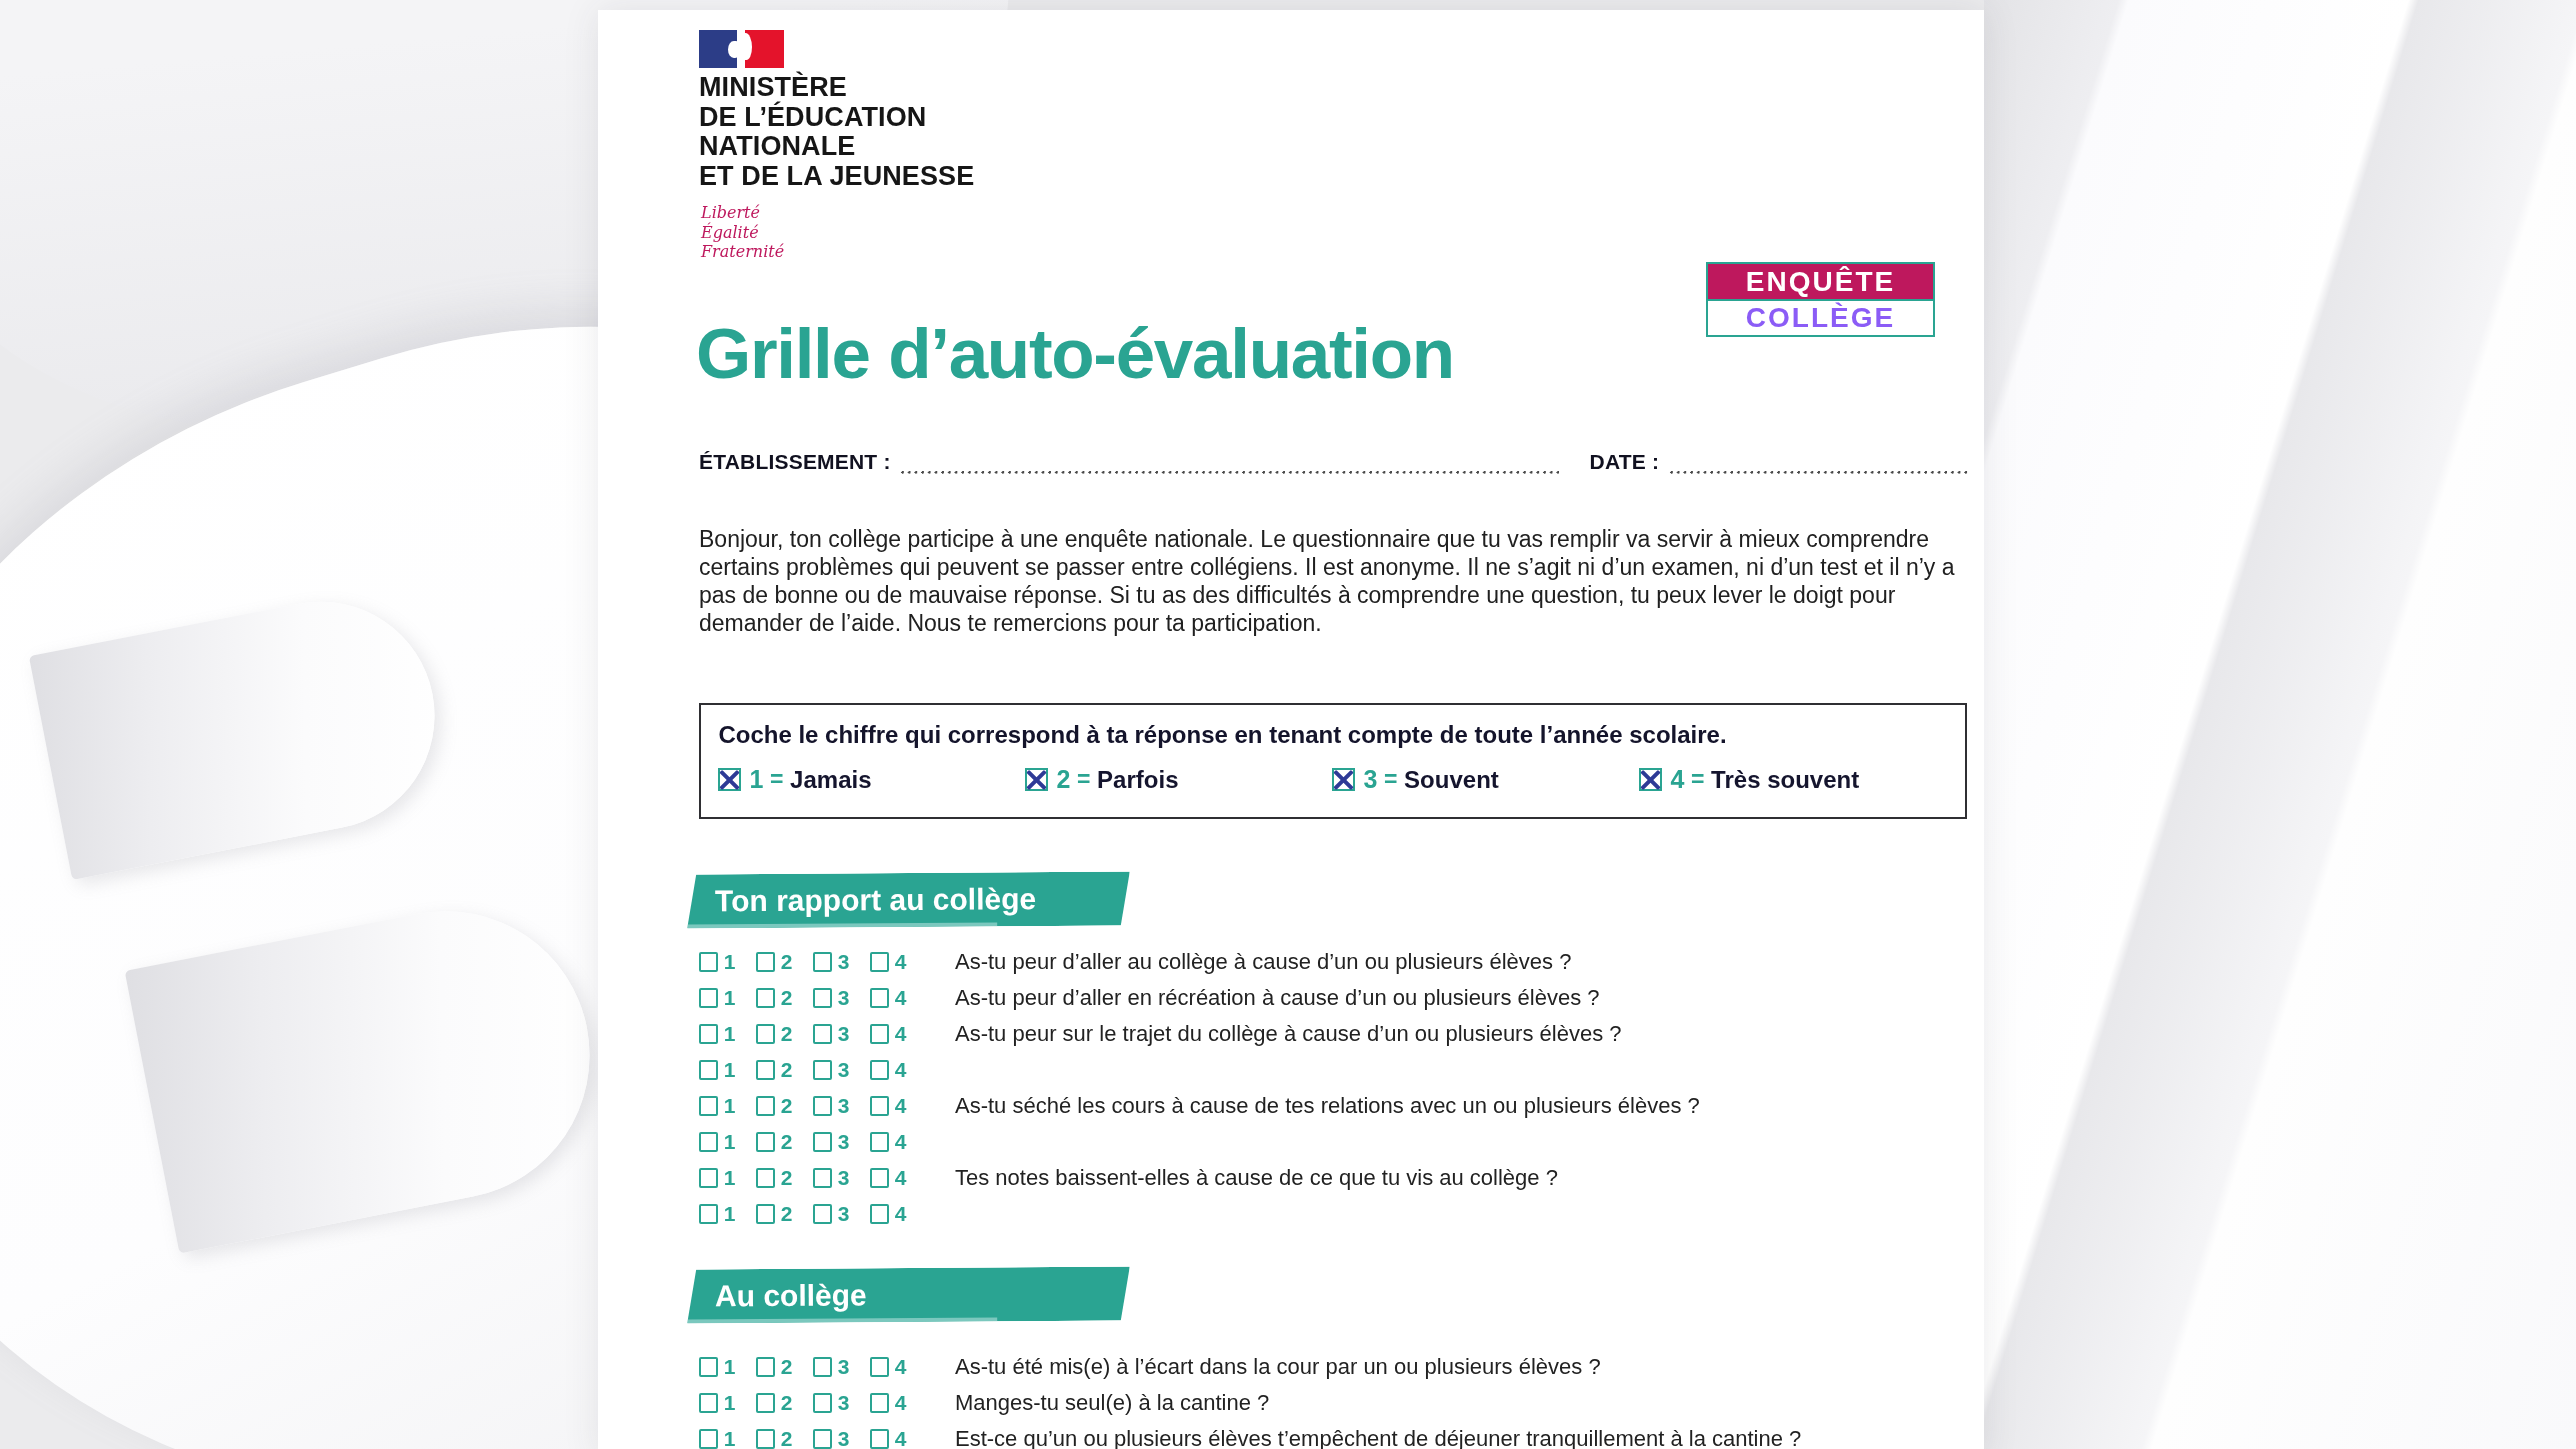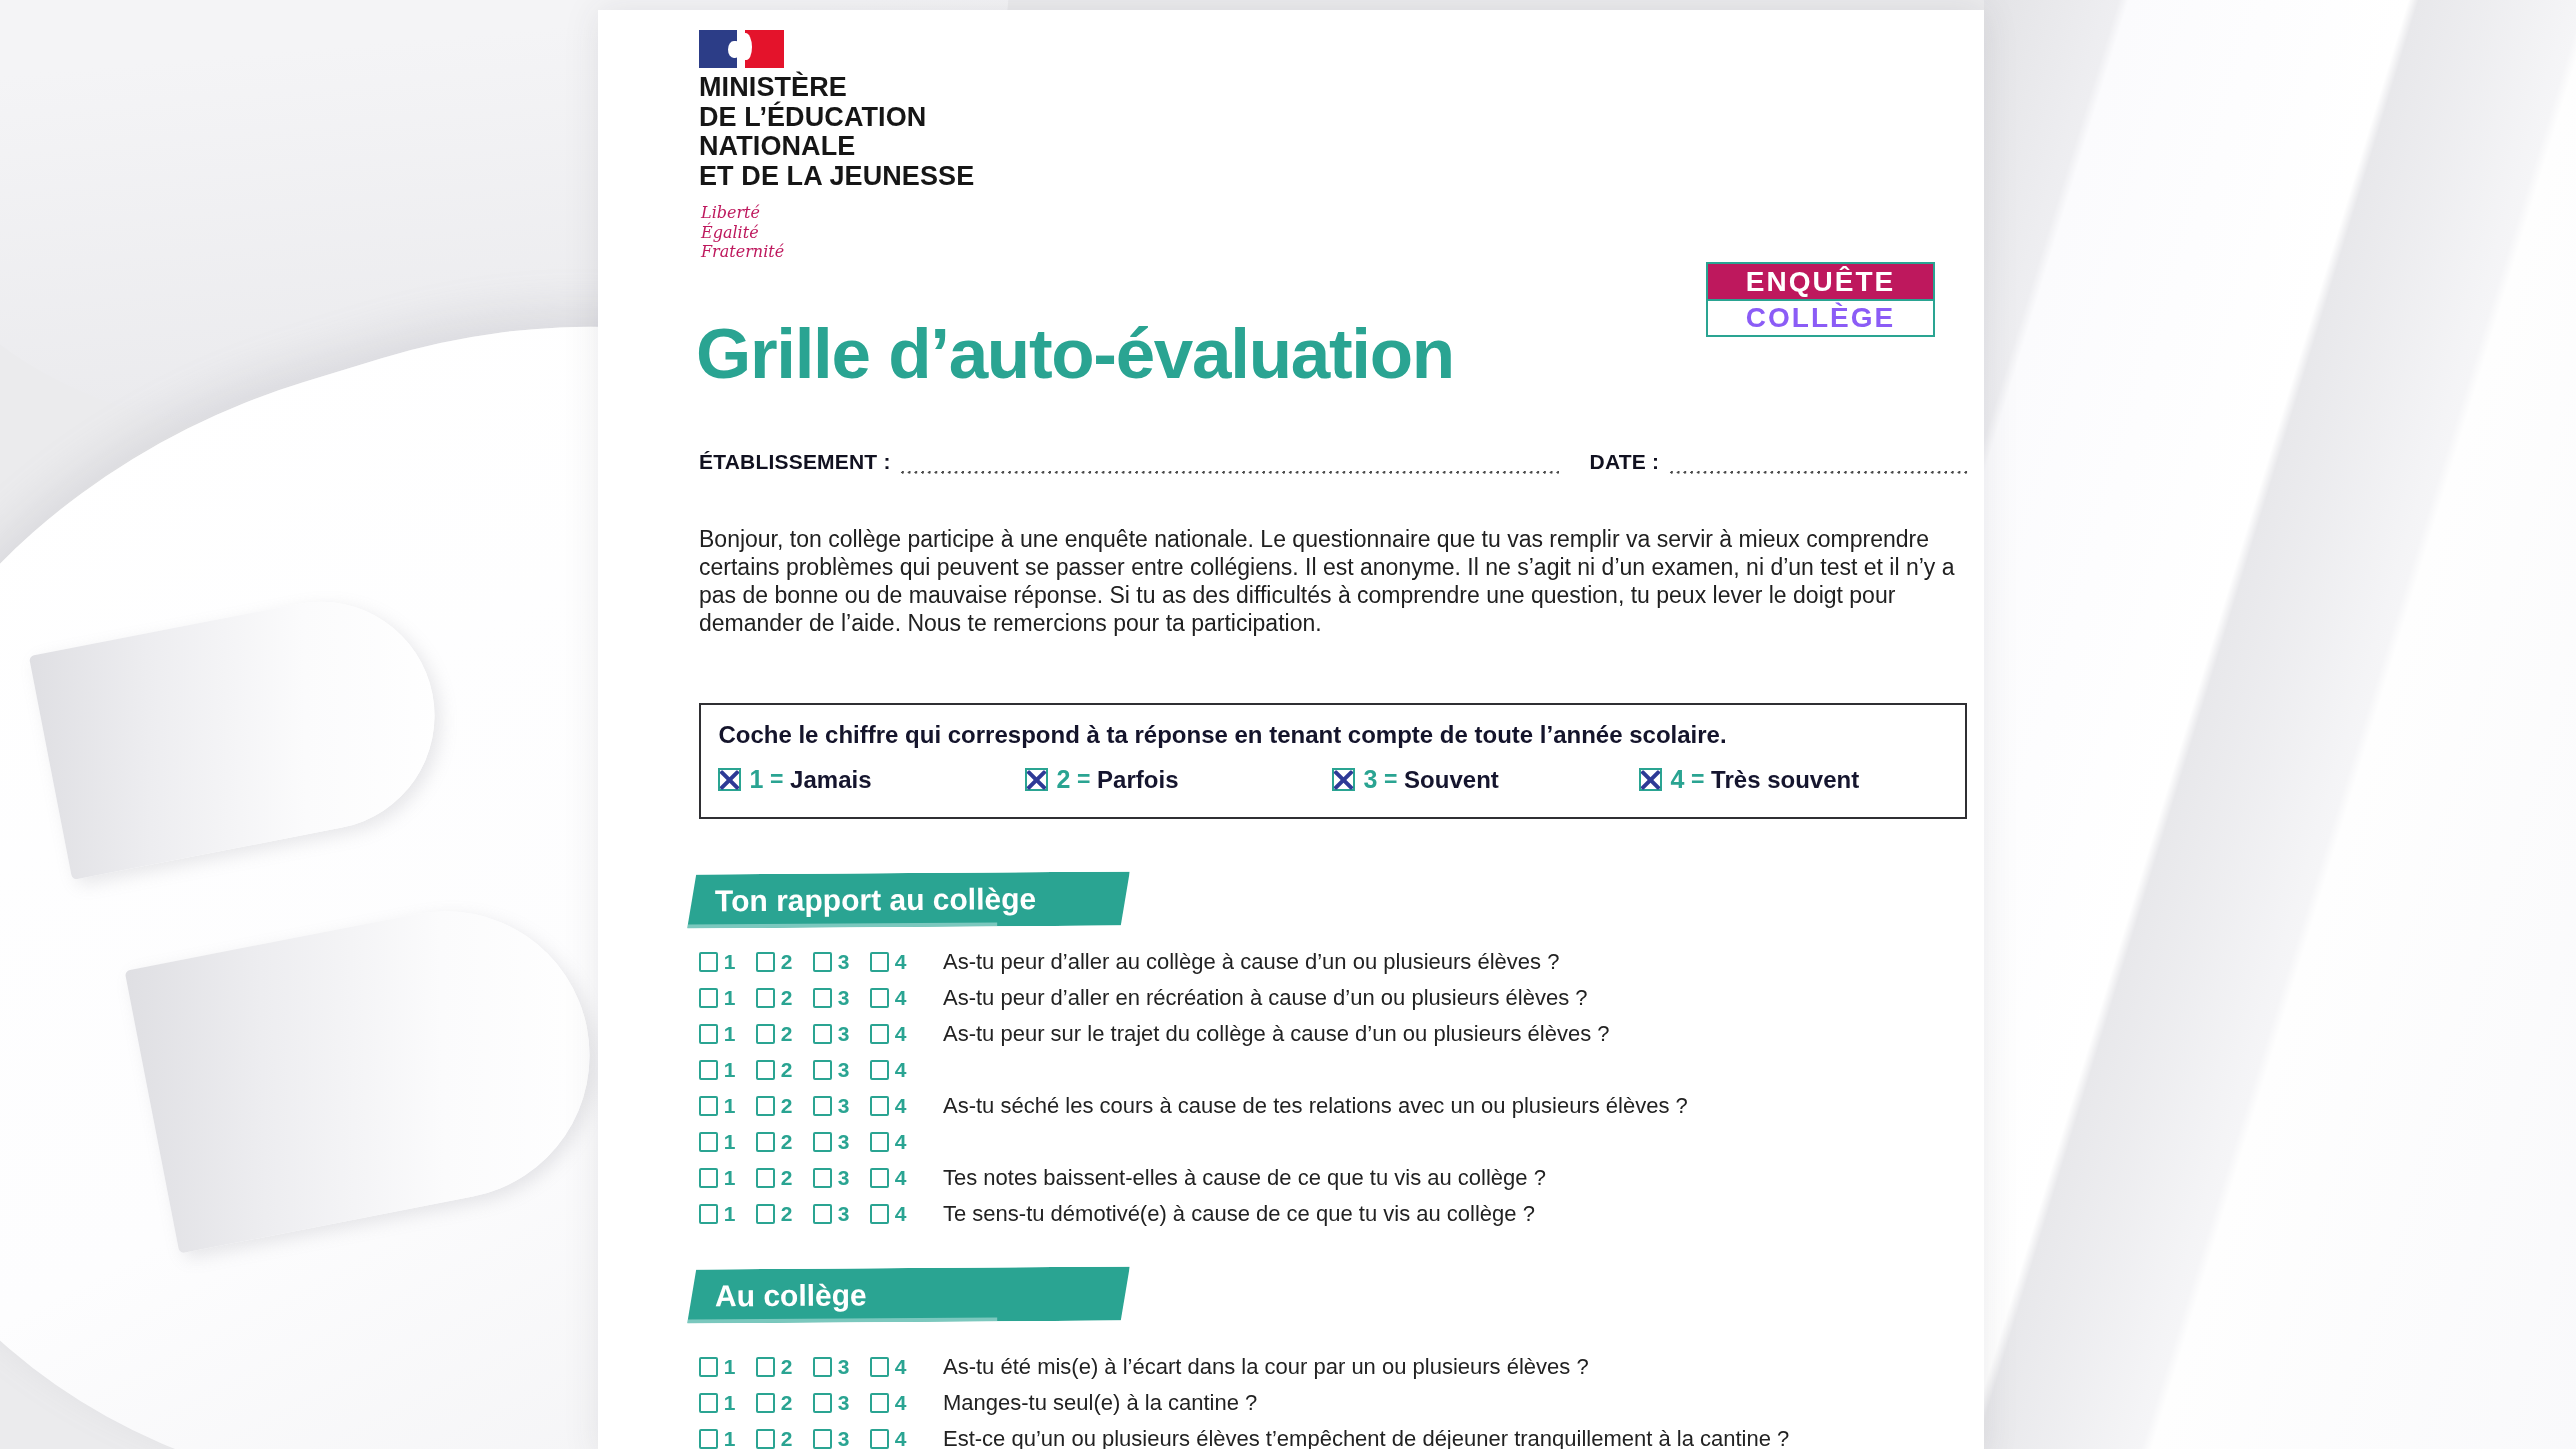--- a/index.html
+++ b/index.html
@@ -170,21 +170,21 @@
   .qlist-1{top:934px;}
   .qlist-2{top:1339px;}
   .q-row{height:36px;display:flex;align-items:center;}
   .pair{width:57px;display:flex;align-items:center;flex:none;}
   .cb{
     width:15.4px;height:15.4px;border:2.7px solid #2aa492;border-radius:2px;
     background:#ffffff;flex:none;margin-right:5.4px;
   }
   .num{color:#2aa492;font-size:21px;font-weight:bold;}
   .q-text{
-    margin-left:16px;font-size:22px;color:#222222;white-space:nowrap;
+    margin-left:28px;font-size:22px;color:#222222;white-space:nowrap;
   }
 </style>
 </head>
 <body>
 
 <div class="bg">
   <div class="bg-top"></div>
   <div class="bg-swoosh"></div>
   <div class="bg-b1"></div>
   <div class="bg-b2"></div>
@@ -429,21 +429,20 @@
           </span>
           <span class="pair">
             <span class="cb"></span>
             <span class="num">3</span>
           </span>
           <span class="pair">
             <span class="cb"></span>
             <span class="num">4</span>
           </span>
         </span>
-      <span class="q-text">Te sens-tu démotivé(e) à cause de ce que tu vis au collège ?</span>
     </div>
   </div>
 
   <div class="banner banner-2">
     <span>Au collège</span>
   </div>
   <div class="qlist qlist-2">
     <div class="q-row">
       <span class="answer-scale" style="display: flex;">
           <span class="pair">

